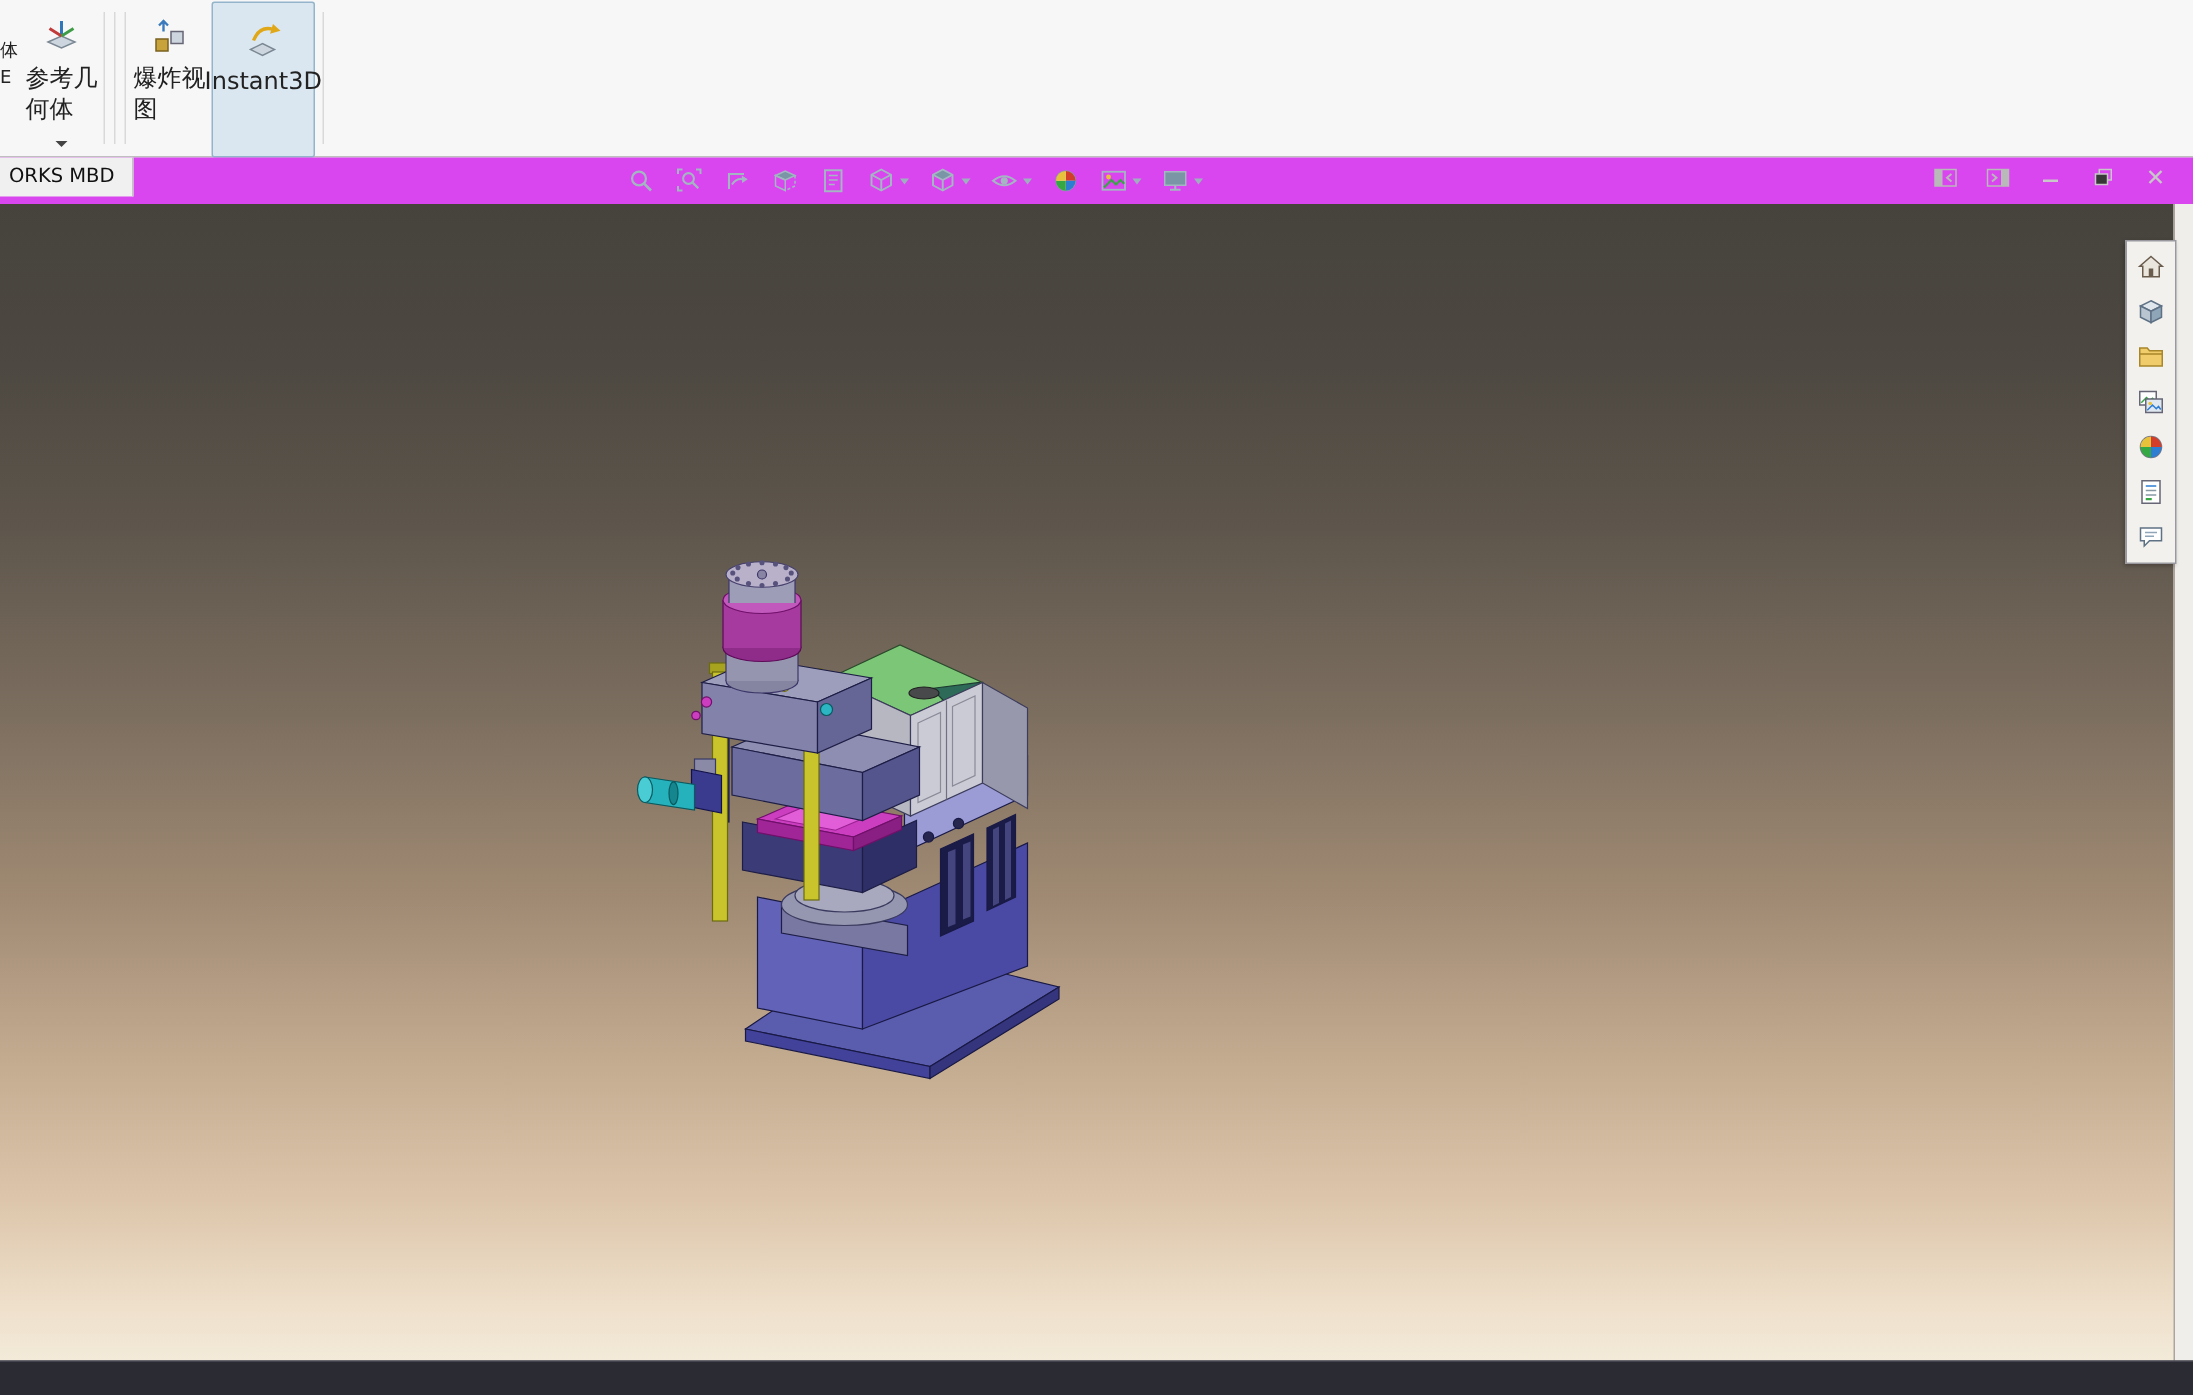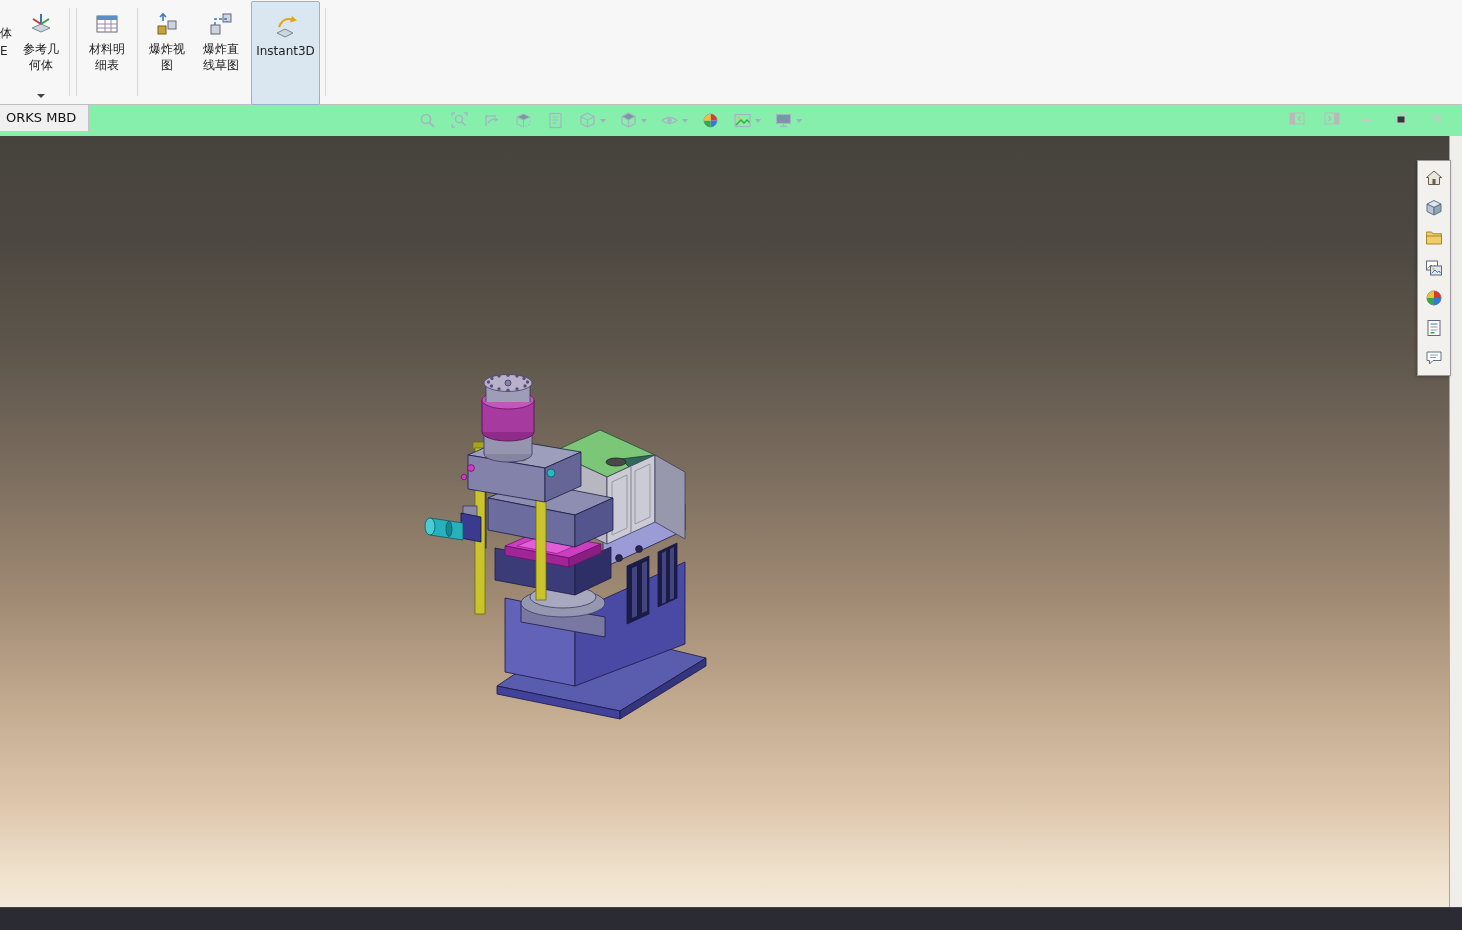--- a/index.html
+++ b/index.html
@@ -8,31 +8,31 @@
   #app{position:relative;width:1462px;height:930px;background:#f7f7f7}
 
   
   #ribbon{position:absolute;left:0;top:0;width:100%;height:105px;background:#f7f7f7;
     border-bottom:1px solid #bfbfbf;display:flex;align-items:stretch}
   .rb-clip{width:16px;overflow:hidden;padding-top:24px;font-size:12px;color:#222;
     white-space:pre-line;line-height:1.5}
   .rb-btn{display:flex;flex-direction:column;align-items:center;padding-top:9px;
     position:relative;height:100%;cursor:default}
   .rb-btn .ic{height:30px;display:flex;align-items:center;justify-content:center}
-  .rb-label{font-size:12px;line-height:1.3;color:#222;text-align:center;
+  .rb-label{font-size:16px;line-height:1.3;color:#222;text-align:left;
     white-space:pre-line;margin-top:3px}
   .rb-caret{position:absolute;bottom:6px;left:50%;transform:translateX(-50%);
     width:0;height:0;border-left:4px solid transparent;border-right:4px solid transparent;
     border-top:4px solid #444}
   .rb-sep{width:1px;background:#d9d9d9;margin:8px 3px}
   .rb-active{background:#dbe7f0;border:1px solid #93b4cb;border-radius:2px;margin:1px 2px}
   .w50{width:50px}.w54{width:54px}.w52{width:52px}.w56{width:56px}.w69{width:69px}.w68{width:68px}
 
   
-  #topbar{position:absolute;left:0;top:105px;width:100%;height:31px;background:#86efac}
+  #topbar{position:absolute;left:0;top:105px;width:100%;height:31px;background:#d946ef}
   .mbd-tab{position:absolute;left:0;top:0;height:26px;background:#f0f0f0;color:#111;
     font-size:13px;padding:0 12px 0 6px;line-height:26px;border-right:1px solid #c4c4c4;cursor:default}
   #headsup{position:absolute;left:416px;top:2px;height:27px;display:flex;align-items:center;gap:9px}
   .hu-btn{display:flex;align-items:center;gap:3px;padding:2px;cursor:default}
   .hu-caret{width:0;height:0;border-left:3.5px solid transparent;
     border-right:3.5px solid transparent;border-top:4px solid #9db0be}
   #winctl{position:absolute;right:16px;top:5px;display:flex;align-items:center;gap:17px}
   .wc-btn{width:18px;height:16px;display:flex;align-items:center;justify-content:center;cursor:default}
 
   
@@ -73,59 +73,34 @@
           </svg>
       </span>
       <span class="rb-label">参考几
 何体</span>
       <span class="rb-caret"></span>
     </div>
     <div class="rb-sep"></div>
 
     <div class="rb-sep"></div>
 
-    <div class="rb-btn w54">
-      <span class="ic">
-        <svg width="26" height="26" viewBox="0 0 26 26">
-            <rect x="3" y="5" width="20" height="16" fill="#fff" stroke="#667"></rect>
-            <rect x="3" y="5" width="20" height="4" fill="#5b8fc9"></rect>
-            <line x1="3" y1="13" x2="23" y2="13" stroke="#98a"></line>
-            <line x1="3" y1="17" x2="23" y2="17" stroke="#98a"></line>
-            <line x1="11" y1="9" x2="11" y2="21" stroke="#98a"></line>
-            <line x1="17" y1="9" x2="17" y2="21" stroke="#98a"></line>
-          </svg>
-      </span>
-      <span class="rb-label">材料明
-细表</span>
-    </div>
     <div class="rb-sep"></div>
 
     <div class="rb-btn w52">
       <span class="ic">
         <svg width="26" height="26" viewBox="0 0 26 26">
             <rect x="4" y="15" width="8" height="8" fill="#c8a23a" stroke="#7a6220"></rect>
             <rect x="14" y="10" width="8" height="8" fill="#cdd6de" stroke="#667"></rect>
             <path d="M9 10 L9 3 M6 6 L9 3 L12 6" fill="none" stroke="#3a7abd" stroke-width="1.6"></path>
           </svg>
       </span>
       <span class="rb-label">爆炸视
 图</span>
     </div>
 
-    <div class="rb-btn w56">
-      <span class="ic">
-        <svg width="26" height="26" viewBox="0 0 26 26">
-            <rect x="3" y="14" width="9" height="9" fill="#cdd6de" stroke="#667"></rect>
-            <rect x="15" y="3" width="8" height="8" fill="#cdd6de" stroke="#667"></rect>
-            <path d="M7 14 V8 H19 V11" fill="none" stroke="#3a7abd" stroke-width="1.5" stroke-dasharray="3 2"></path>
-          </svg>
-      </span>
-      <span class="rb-label">爆炸直
-线草图</span>
-    </div>
 
     <div class="rb-btn w69 rb-active">
       <span class="ic">
         <svg width="26" height="26" viewBox="0 0 26 26">
             <polygon points="4,20 12,16 20,20 12,24" fill="#cdd6de" stroke="#7a8894"></polygon>
             <path d="M6 14 Q10 4 19 6.5" fill="none" stroke="#e0a818" stroke-width="2.2"></path>
             <polygon points="19,3 24,7.5 17,9.5" fill="#e0a818"></polygon>
           </svg>
       </span>
       <span class="rb-label">Instant3D</span>

